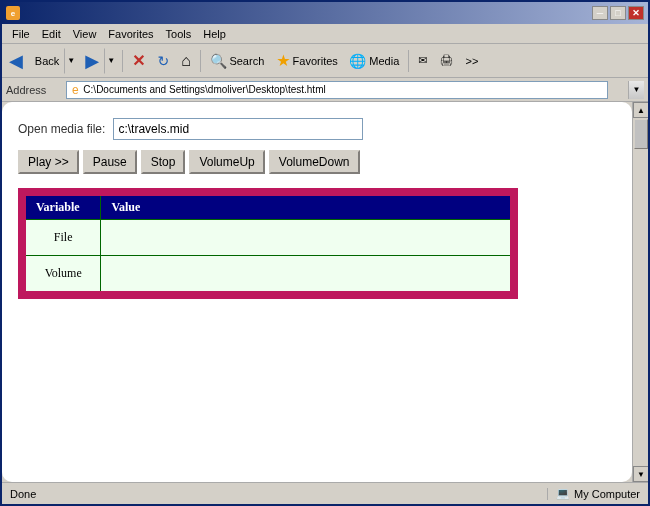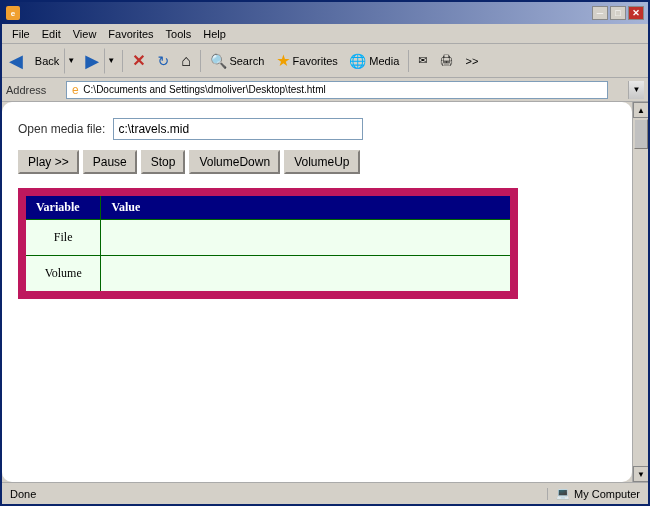--- a/index.html
+++ b/index.html
@@ -482,22 +482,22 @@
 
       <div class="media-file-row">
         <span class="media-file-label">Open media file:</span>
         <input class="media-file-input" type="text" value="c:\travels.mid" style="">
       </div>
 
       <div class="buttons-row">
         <button class="player-btn">Play &gt;&gt;</button>
         <button class="player-btn">Pause</button>
         <button class="player-btn">Stop</button>
+        <button class="player-btn">VolumeUp</button>
         <button class="player-btn">VolumeDown</button>
-        <button class="player-btn">VolumeUp</button>
       </div>
 
 
       <table class="state-table">
         <thead>
           <tr class="state-table-header-row">
             <th>Variable</th>
             <th>Value</th>
           </tr>
         </thead>

